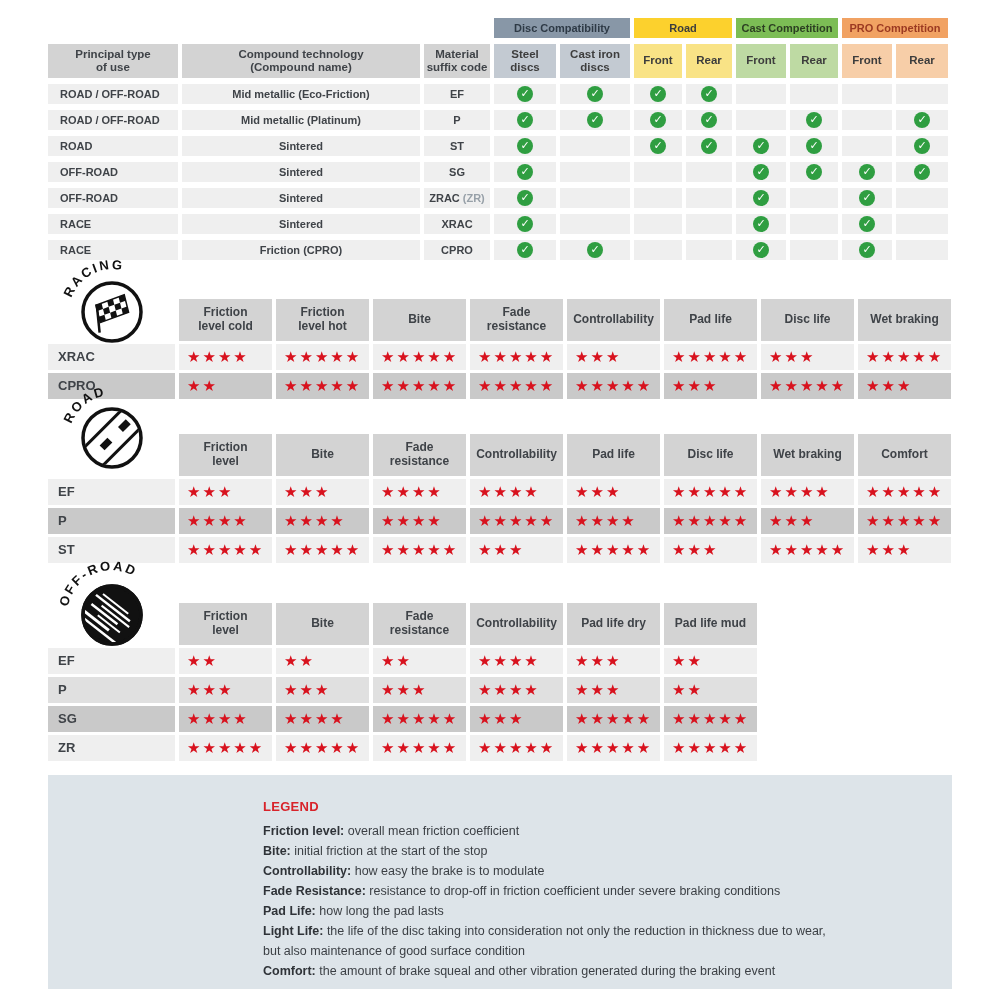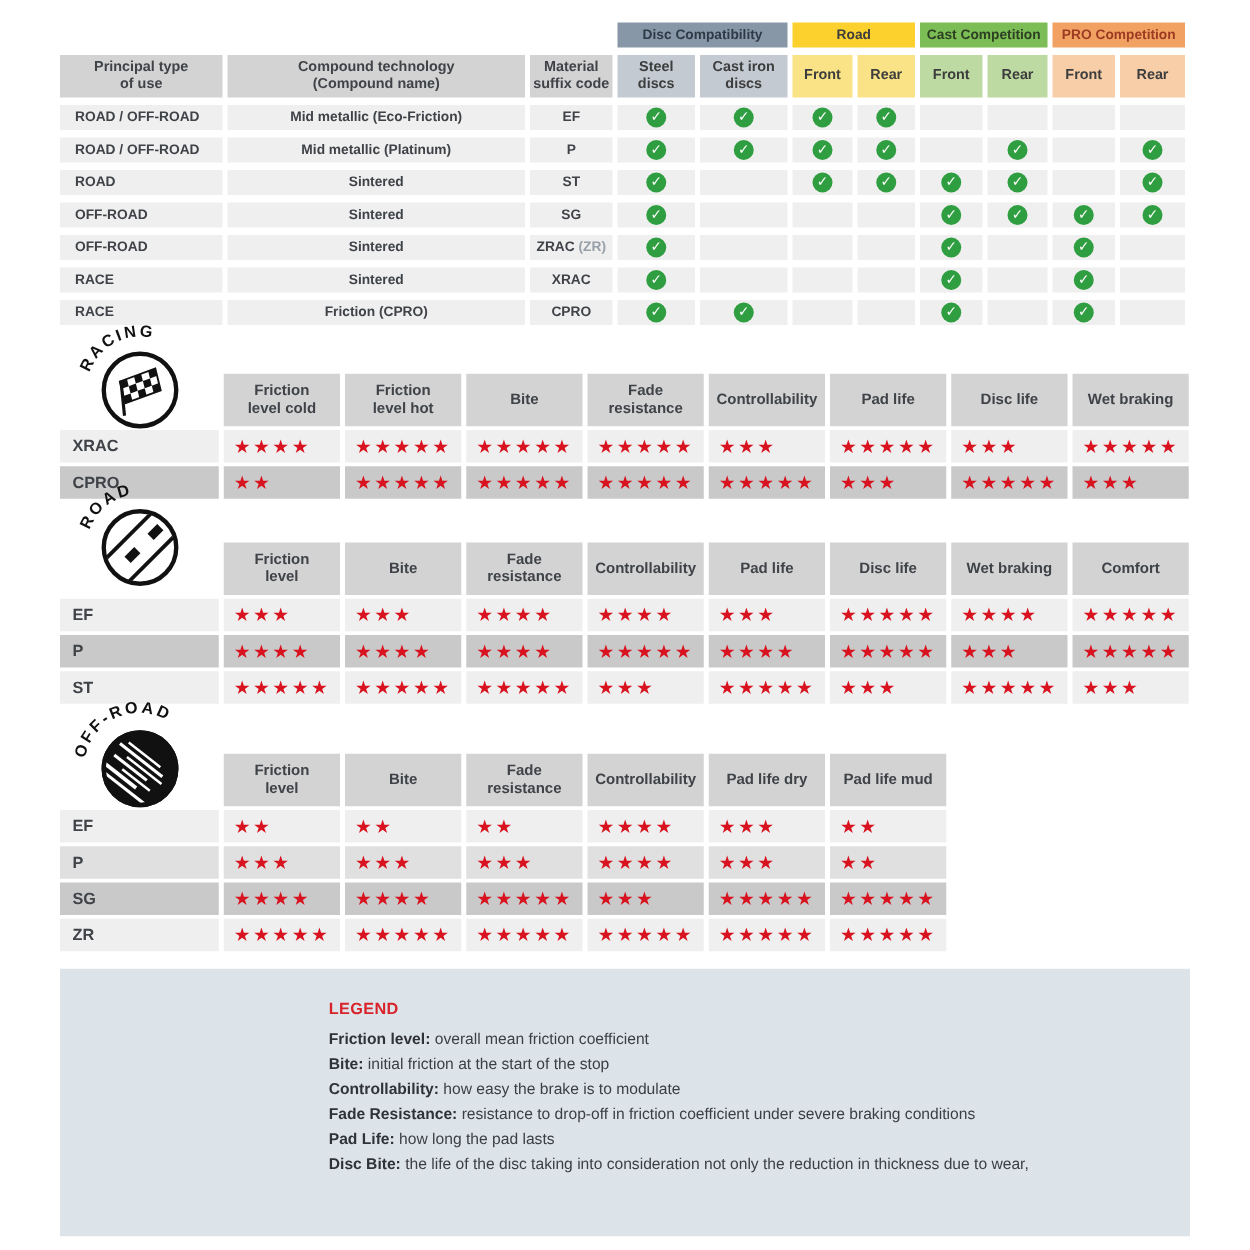--- a/index.html
+++ b/index.html
@@ -533,17 +533,19 @@
   </div>
 
   <div class="legend-box">
     <div class="legend-title">LEGEND</div>
     <div>
         <div class="legend-line"><b>Friction level:</b> overall mean friction coefficient</div>
         <div class="legend-line"><b>Bite:</b> initial friction at the start of the stop</div>
         <div class="legend-line"><b>Controllability:</b> how easy the brake is to modulate</div>
         <div class="legend-line"><b>Fade Resistance:</b> resistance to drop-off in friction coefficient under severe braking conditions</div>
         <div class="legend-line"><b>Pad Life:</b> how long the pad lasts</div>
-        <div class="legend-line"><b>Disc Bite:</b> the life of the disc taking into consideration not only the reduction in thickness due to wear,</div>
+        <div class="legend-line"><b>Light Life:</b> the life of the disc taking into consideration not only the reduction in thickness due to wear,</div>
+        <div class="legend-line">but also maintenance of good surface condition</div>
+        <div class="legend-line"><b>Comfort:</b> the amount of brake squeal and other vibration generated during the braking event</div>
       </div>
   </div>
 
 </div>
 
 </body></html>

